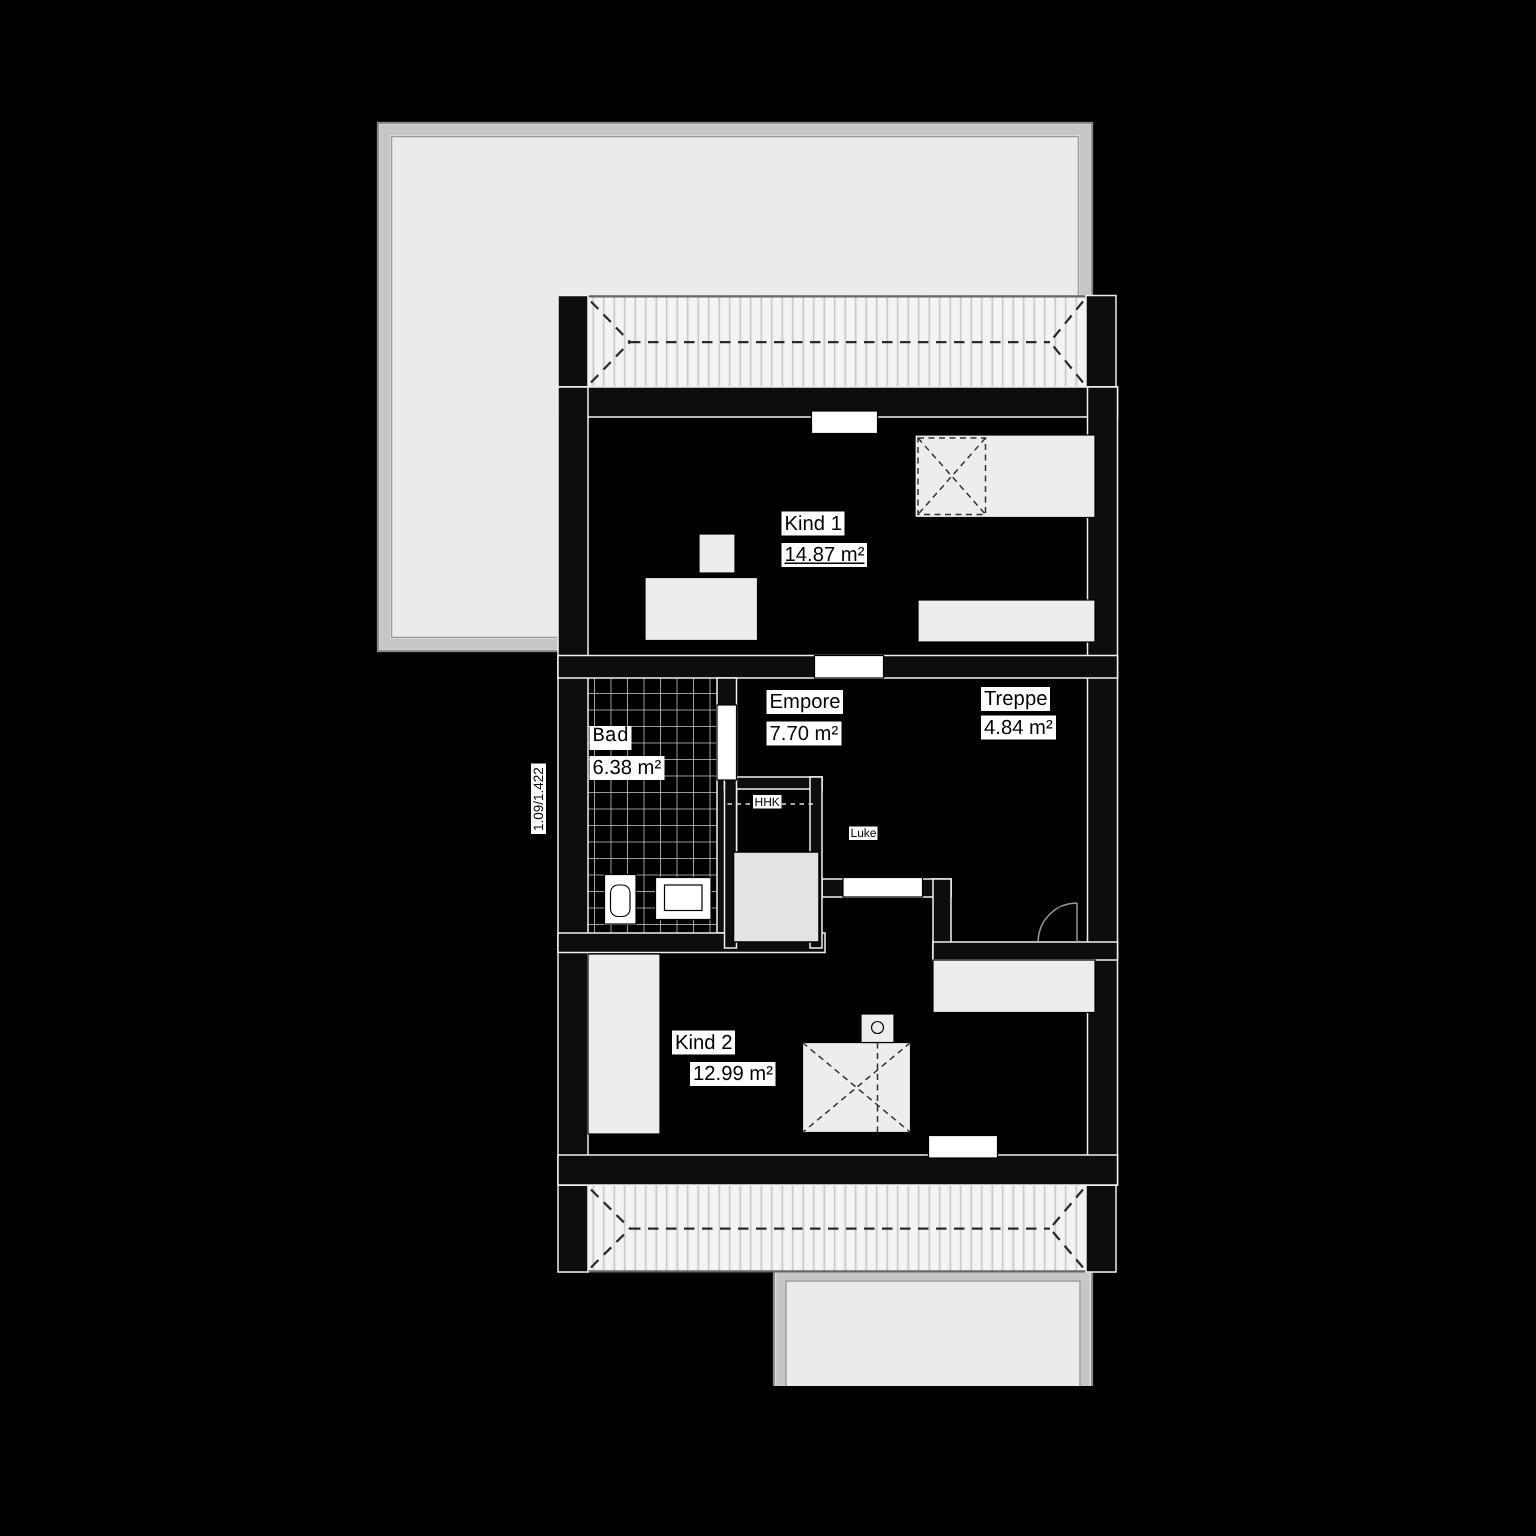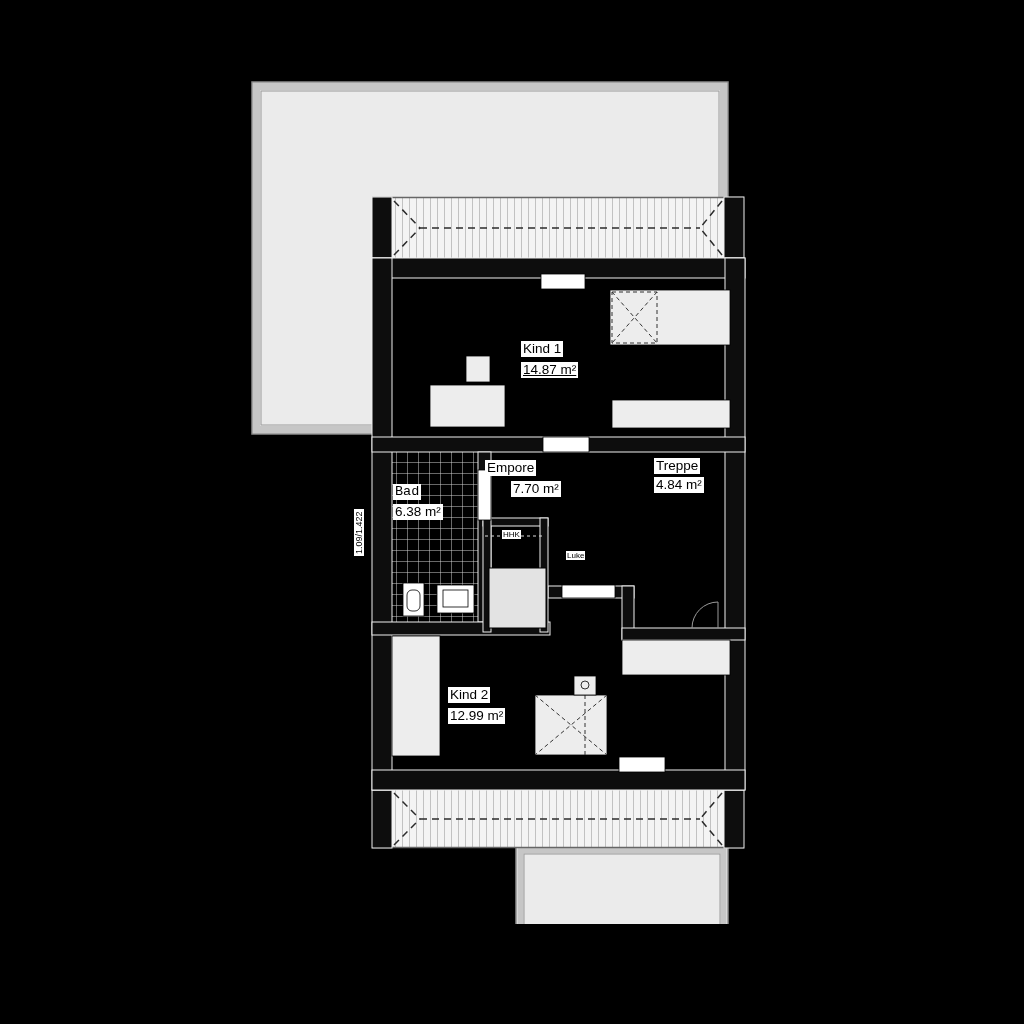--- a/index.html
+++ b/index.html
@@ -131,26 +131,26 @@
     <circle cx="585" cy="685" r="4" fill="none" stroke="#000" stroke-width="0.8"></circle>
   </g>
 </svg>
 
 <div class="lbl" style="left:521px;top:341px;">Kind 1</div>
 <div class="lbl" style="left:521px;top:362px;text-decoration:underline;">14.87 m²</div>
 
 <div class="lbl" style="left:393px;top:484px;font-family:Liberation Mono, monospace;">Bad</div>
 <div class="lbl" style="left:393px;top:504px;text-align:center;">6.38 m²</div>
 
-<div class="lbl" style="left:485px;top:460px;">Empore</div>
+<div class="lbl" style="left:511px;top:460px;">Empore</div>
 <div class="lbl" style="left:511px;top:481px;">7.70 m²</div>
 
 <div class="lbl" style="left:654px;top:458px;">Treppe</div>
 <div class="lbl" style="left:654px;top:477px;">4.84 m²</div>
 
 <div class="lbl" style="left:448px;top:687px;">Kind 2</div>
-<div class="lbl" style="left:448px;top:708px;">12.99 m²</div>
+<div class="lbl" style="left:460px;top:708px;">12.99 m²</div>
 
 <div class="lbl small" style="left:566px;top:551px;">Luke</div>
 <div class="lbl small" style="left:502px;top:530px;">HHK</div>
 <div class="lbl vertical" style="left:354px;top:556px;">1.09/1.422</div>
 
 </div>
 
 </body></html>

